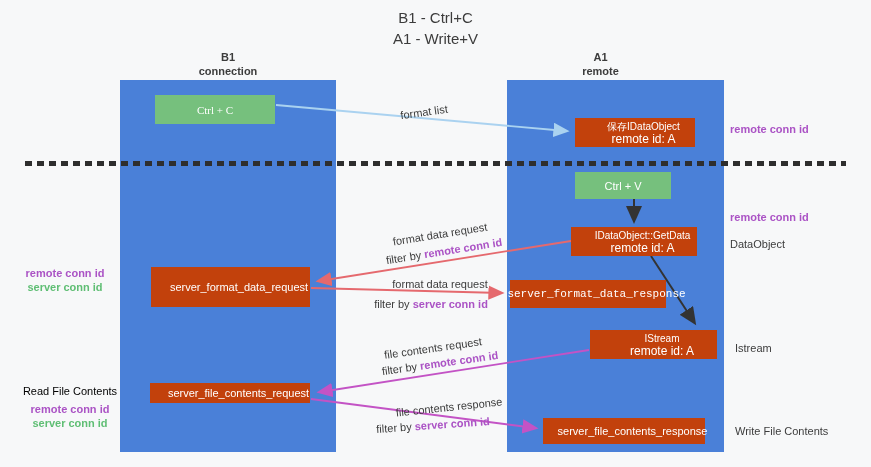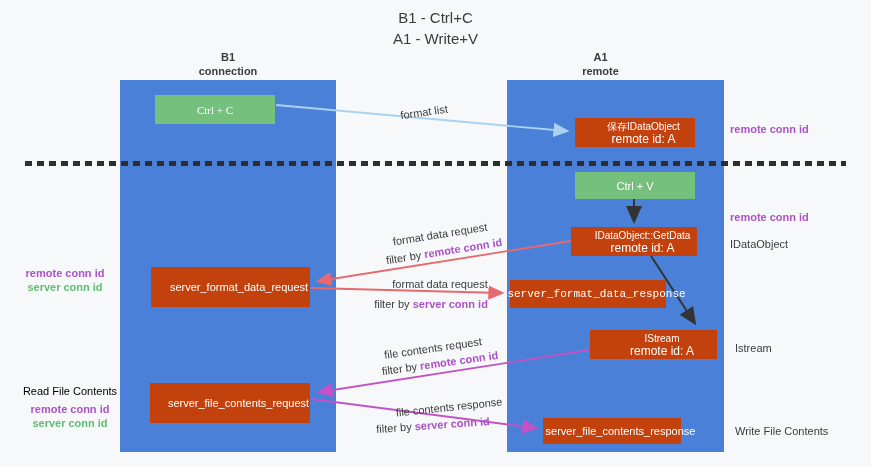--- a/index.html
+++ b/index.html
@@ -72,21 +72,21 @@
 
   <div class="box green" style="left:155px;top:95px;width:120px;height:29px;font-family:Liberation Serif, serif;">
     <span>Ctrl + C</span>
   </div>
 
   <div class="box orange" style="left:575px;top:118px;width:120px;height:29px;">
     <span class="l1">保存IDataObject</span>
     <span class="l2">remote id: A</span>
   </div>
 
-  <div class="box green" style="left:575px;top:172px;width:120px;height:27px;">
+  <div class="box green" style="left:575px;top:172px;width:96px;height:27px;">
     <span>Ctrl + V</span>
   </div>
 
   <div class="box orange" style="left:571px;top:227px;width:126px;height:29px;">
     <span class="l1">IDataObject::GetData</span>
     <span class="l2">remote id: A</span>
   </div>
 
   <div class="box orange" style="left:151px;top:267px;width:159px;height:40px;">
     <span>server_format_data_request</span>
@@ -94,25 +94,25 @@
 
   <div class="box orange" style="left:510px;top:280px;width:156px;height:28px;font-family:Liberation Mono, monospace;">
     <span>server_format_data_response</span>
   </div>
 
   <div class="box orange" style="left:590px;top:330px;width:127px;height:29px;">
     <span class="l1">IStream</span>
     <span class="l2">remote id: A</span>
   </div>
 
-  <div class="box orange" style="left:150px;top:383px;width:160px;height:40px;">
+  <div class="box orange" style="left:150px;top:383px;width:160px;height:20px;">
     <span>server_file_contents_request</span>
   </div>
 
-  <div class="box orange" style="left:543px;top:418px;width:138px;height:26px;">
+  <div class="box orange" style="left:543px;top:418px;width:162px;height:26px;">
     <span>server_file_contents_response</span>
   </div>
 
   <div class="flow-label" style="left:424px;top:112px;transform:translate(-50%,-50%) rotate(-8deg);">format list</div>
 
   <div class="flow-label" style="left:440px;top:234px;transform:translate(-50%,-50%) rotate(-9deg);">format data request</div>
   <div class="flow-label" style="left:444px;top:251px;transform:translate(-50%,-50%) rotate(-9deg);">
     <span>filter by </span><span class="purple">remote conn id</span>
   </div>
 
@@ -126,21 +126,21 @@
     <span>filter by </span><span class="purple">remote conn id</span>
   </div>
 
   <div class="flow-label" style="left:449px;top:407px;transform:translate(-50%,-50%) rotate(-6deg);">file contents response</div>
   <div class="flow-label" style="left:433px;top:425px;transform:translate(-50%,-50%) rotate(-4deg);">
     <span>filter by </span><span class="purple">server conn id</span>
   </div>
 
   <div class="side-label purple" style="left:730px;top:123px;">remote conn id</div>
   <div class="side-label purple" style="left:730px;top:211px;">remote conn id</div>
-  <div class="side-label" style="left:730px;top:238px;">IDataObject</div>
+  <div class="side-label" style="left:730px;top:238px;">DataObject</div>
   <div class="side-label" style="left:735px;top:342px;">Istream</div>
   <div class="side-label" style="left:735px;top:425px;">Write File Contents</div>
 
   <div class="left-block" style="left:15px;top:266px;width:100px;">
     <div class="purple">remote conn id</div>
     <div class="greentx">server conn id</div>
   </div>
 
   <div class="left-block" style="left:15px;top:384px;width:110px;">
     <div>Read File Contents</div>

